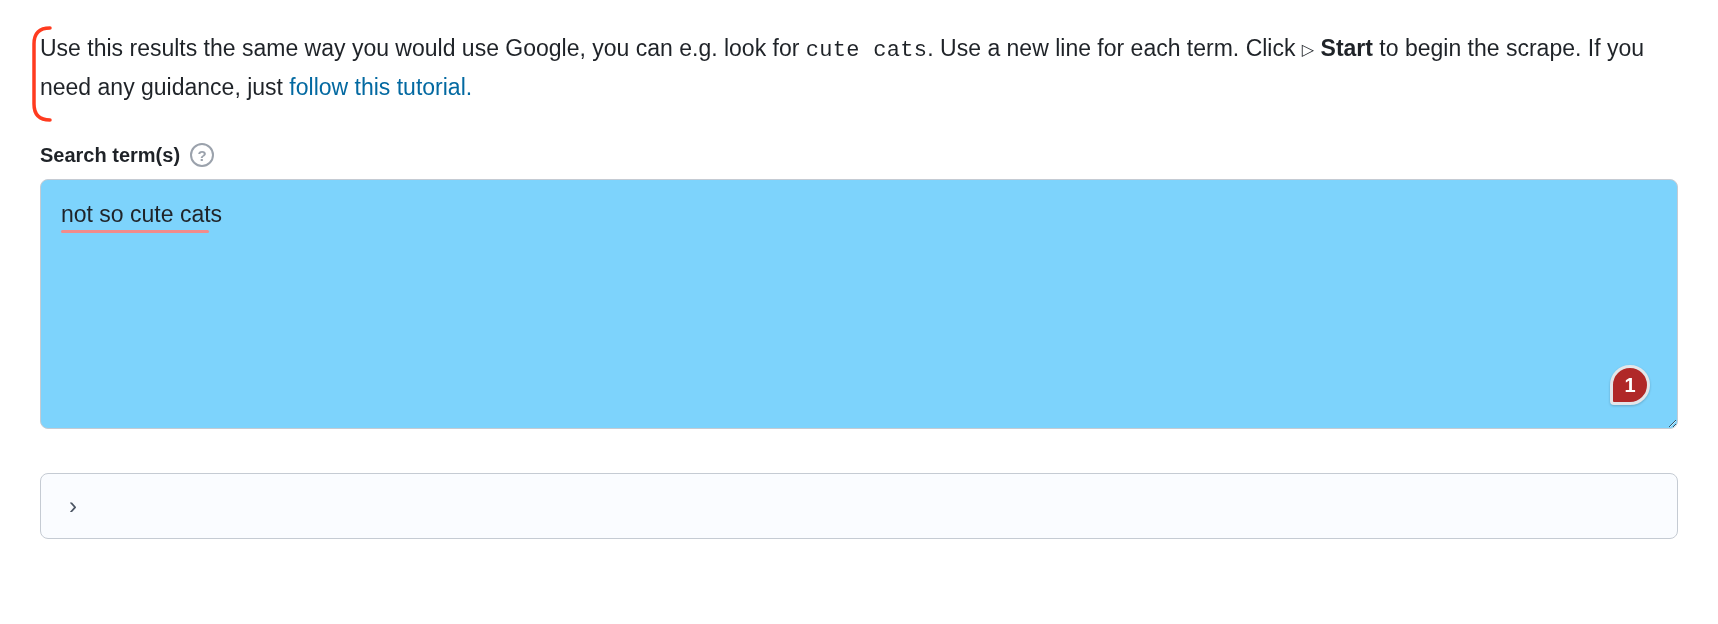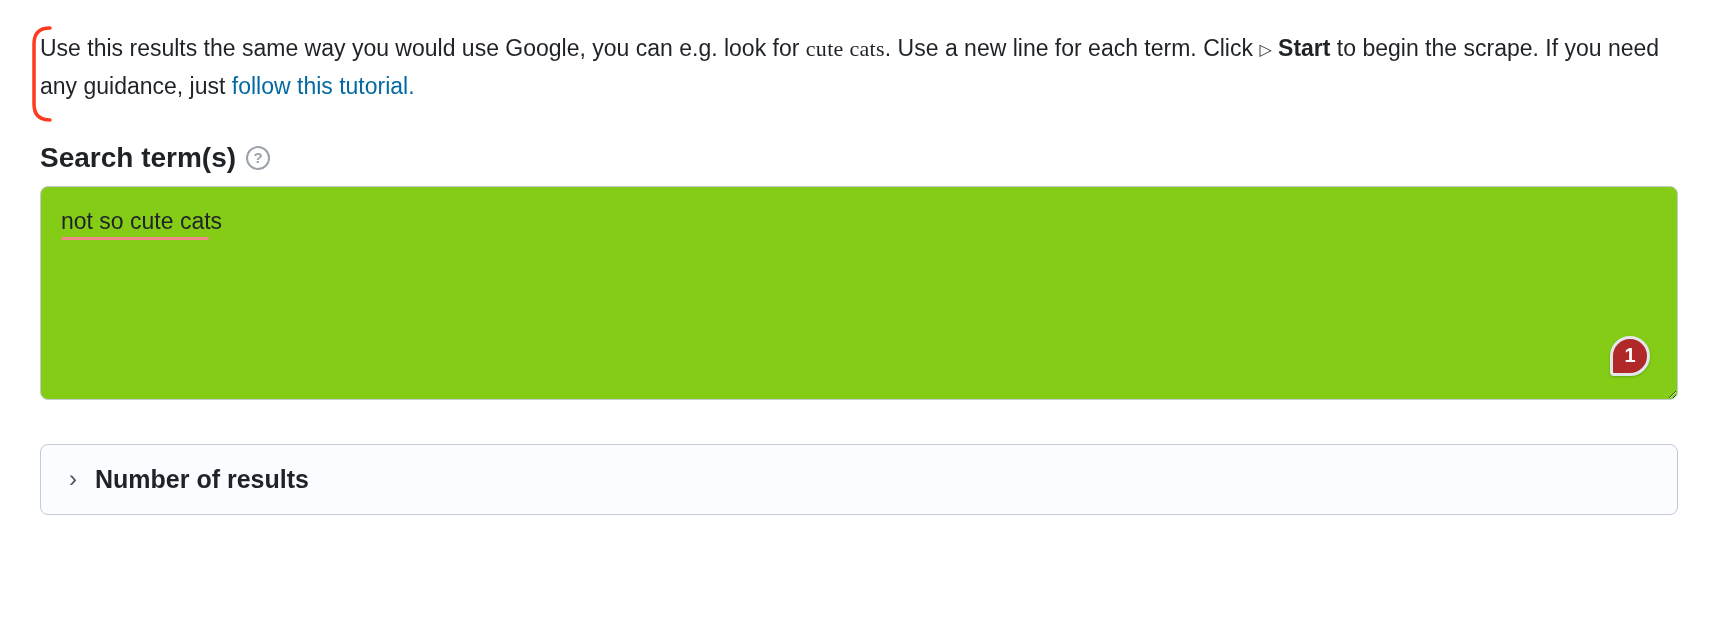--- a/index.html
+++ b/index.html
@@ -22,42 +22,42 @@
       width: 28px;
       height: 100px;
       pointer-events: none;
     }
     .instruction {
       font-size: 23px;
       line-height: 1.65;
       color: #1f2328;
     }
     .instruction code {
-      font-family: Liberation Serif, serif;
+      font-family: Liberation Mono, monospace;
       font-size: 22px;
       letter-spacing: 0.3px;
     }
     .play-tri {
       display: inline-block;
       font-size: 16px;
       vertical-align: 1px;
     }
     .bold { font-weight: 700; text-align: center; }
     .instruction a {
       color: #0369a1;
       text-decoration: none;
     }
     .label-row {
       display: flex;
       align-items: center;
       gap: 10px;
       margin-bottom: 12px;
     }
     .label {
-      font-size: 28px;
+      font-size: 20px;
       font-weight: 600;
       color: #1f2328;
     }
     .help-circle {
       width: 24px;
       height: 24px;
       border: 2px solid #9ba2ac;
       border-radius: 50%;
       display: inline-flex;
       align-items: center;
@@ -66,24 +66,24 @@
       font-size: 15px;
       font-weight: 600;
       cursor: pointer;
     }
     .textarea-wrap {
       position: relative;
       margin-bottom: 40px;
     }
     textarea {
       width: 100%;
-      height: 214px;
+      height: 250px;
       border: 1px solid #c5cbd3;
       border-radius: 8px;
-      background: #84cc16;
+      background: #7dd3fc;
       padding: 18px 20px;
       font-size: 23px;
       font-family: inherit;
       color: #1f2328;
       resize: both;
       outline: none;
       line-height: 1.4;
     }
     .spell-underline {
       position: absolute;
@@ -170,14 +170,13 @@
     <div class="badge-shape">
       <div class="badge-circle">
         <span class="badge-num">1</span>
       </div>
     </div>
   </div>
 </div>
 
 <div class="accordion">
   <span class="chevron">›</span>
-  <span class="accordion-label">Number of results</span>
 </div>
 
 </body></html>

